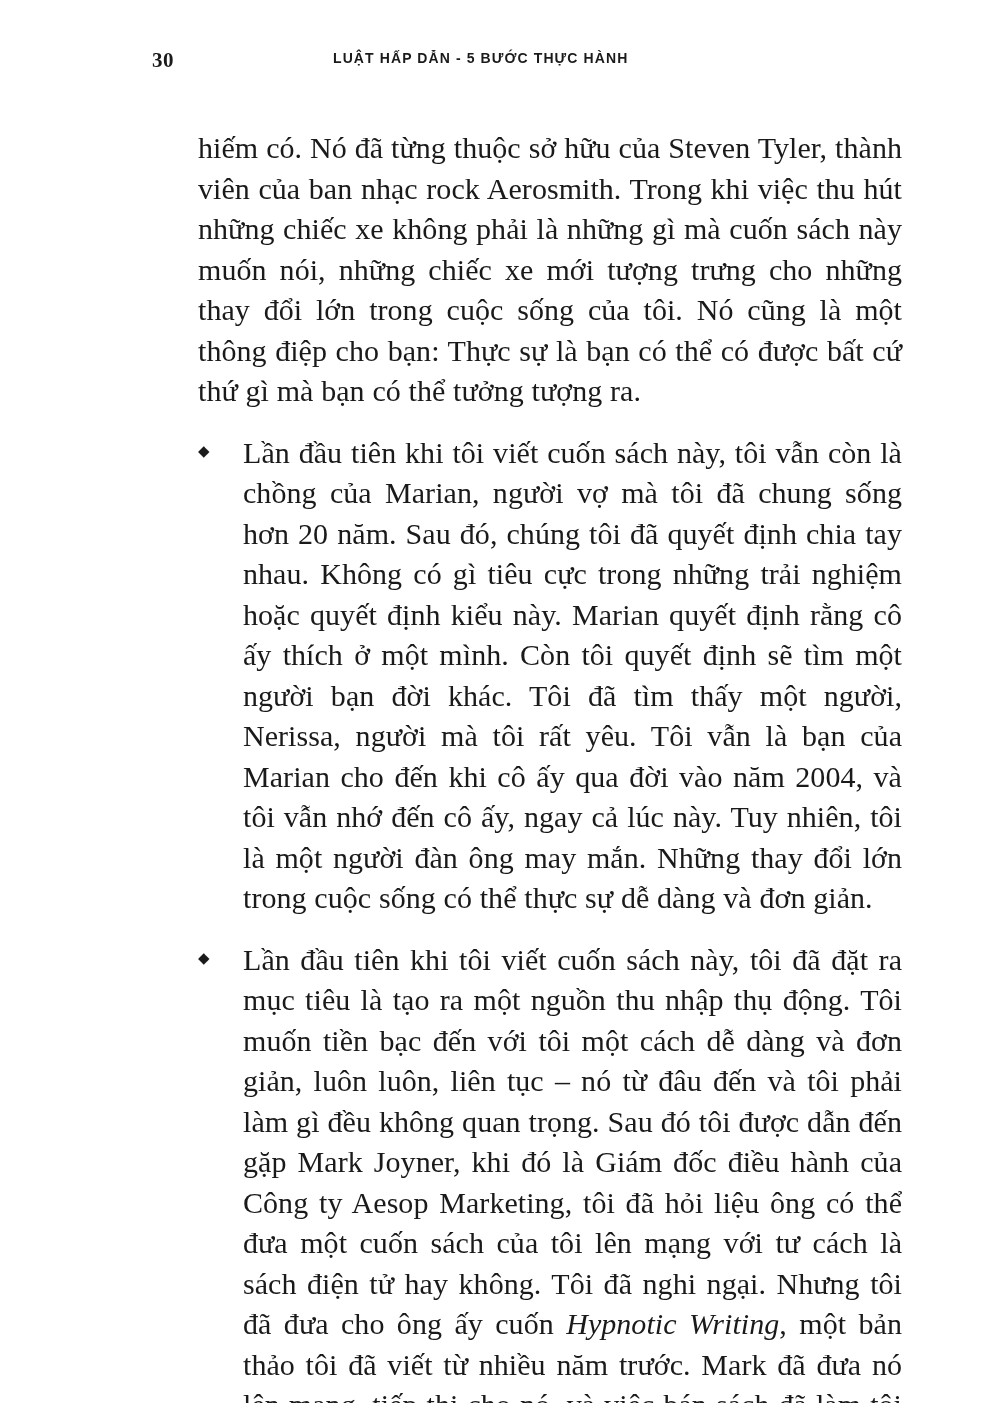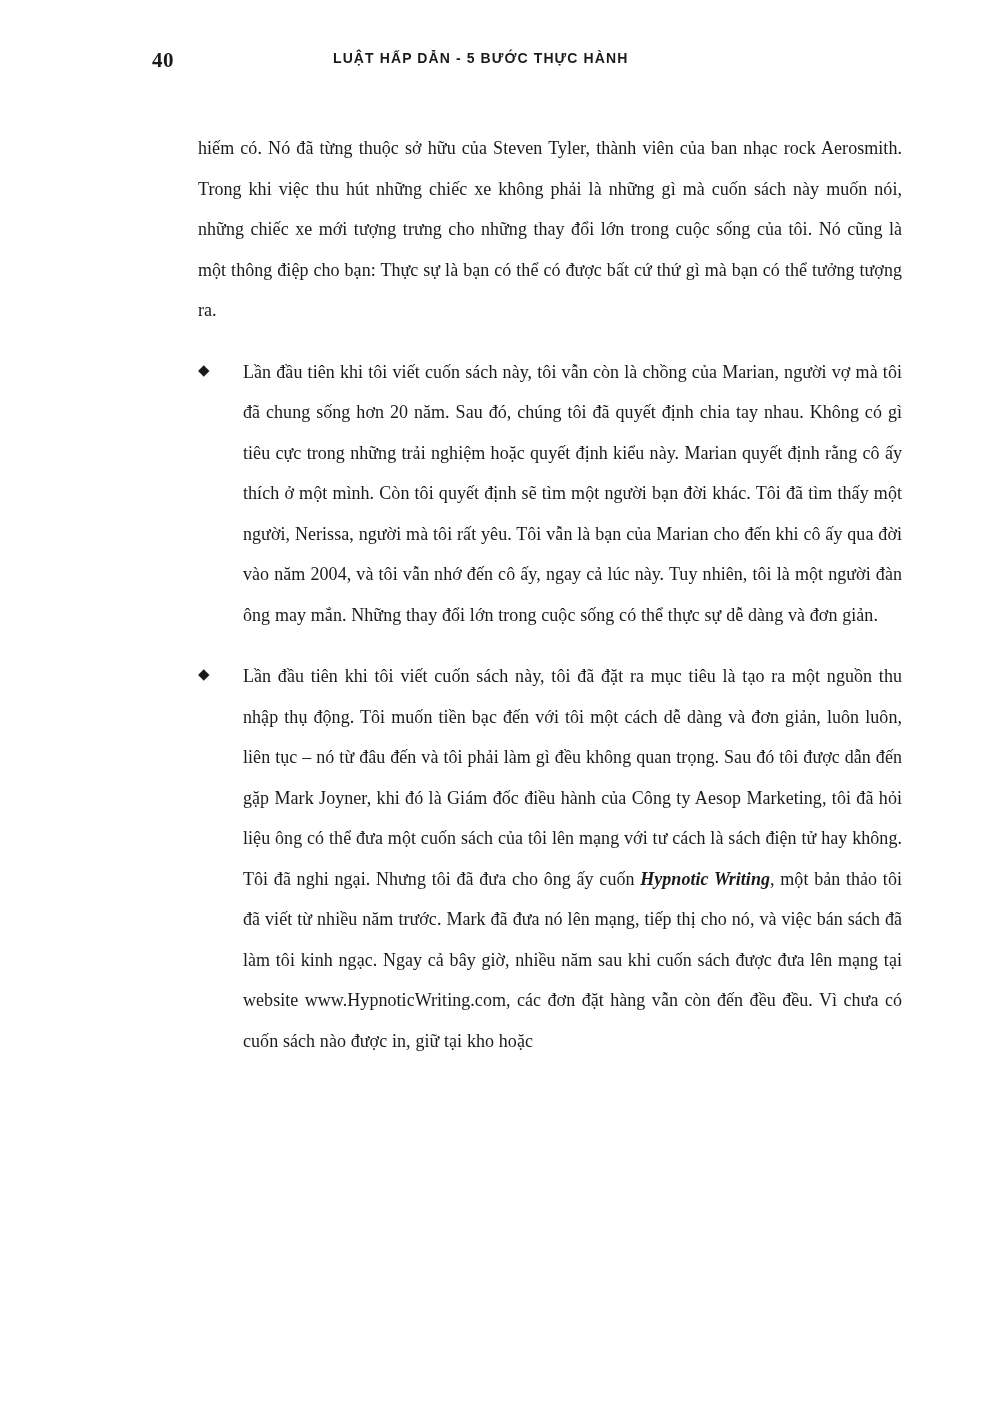--- a/index.html
+++ b/index.html
@@ -52,21 +52,21 @@
     white-space: nowrap;
   }
   .content {
     position: absolute;
     top: 128px;
     left: 196px;
     width: 706px;
   }
   p.para {
     margin: 0;
-    font-size: 18px;
+    font-size: 30px;
     line-height: 40.5px;
     text-align: justify;
     text-justify: inter-word;
     letter-spacing: 0.05px;
     word-spacing: 0.2px;
   }
   .block {
     display: flex;
     margin-top: 21px;
   }
@@ -94,30 +94,29 @@
   }
   .first-block .body {
     margin-left: 0;
   }
   .no-bullet {
     width: 0;
     flex: 0 0 0;
   }
   em.title-ital {
     font-style: italic;
-    font-weight: bold;
   }
 </style>
 </head>
 <body>
 
 <div class="page">
 
   <div class="header">
-    <div class="page-number">40</div>
+    <div class="page-number">30</div>
     <div class="running-head">LUẬT HẤP DẪN - 5 BƯỚC THỰC HÀNH</div>
   </div>
 
   <div class="content">
 
     <div class="block first-block">
       <div class="bullet no-bullet"></div>
       <div class="body">
         <p class="para">hiếm có. Nó đã từng thuộc sở hữu của Steven Tyler, thành viên của ban nhạc rock Aerosmith. Trong khi việc thu hút những chiếc xe không phải là những gì mà cuốn sách này muốn nói, những chiếc xe mới tượng trưng cho những thay đổi lớn trong cuộc sống của tôi. Nó cũng là một thông điệp cho bạn: Thực sự là bạn có thể có được bất cứ thứ gì mà bạn có thể tưởng tượng ra.</p>
       </div>

